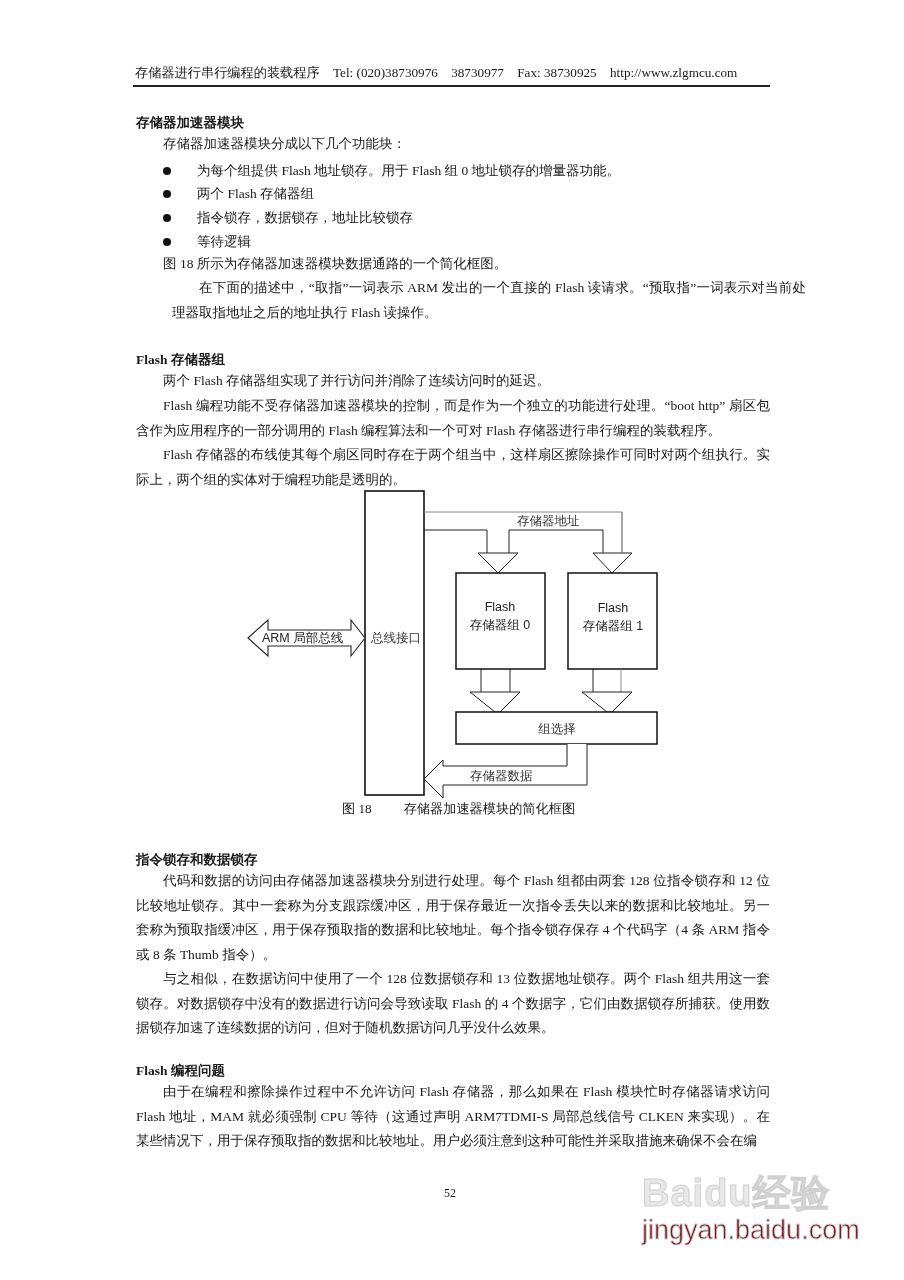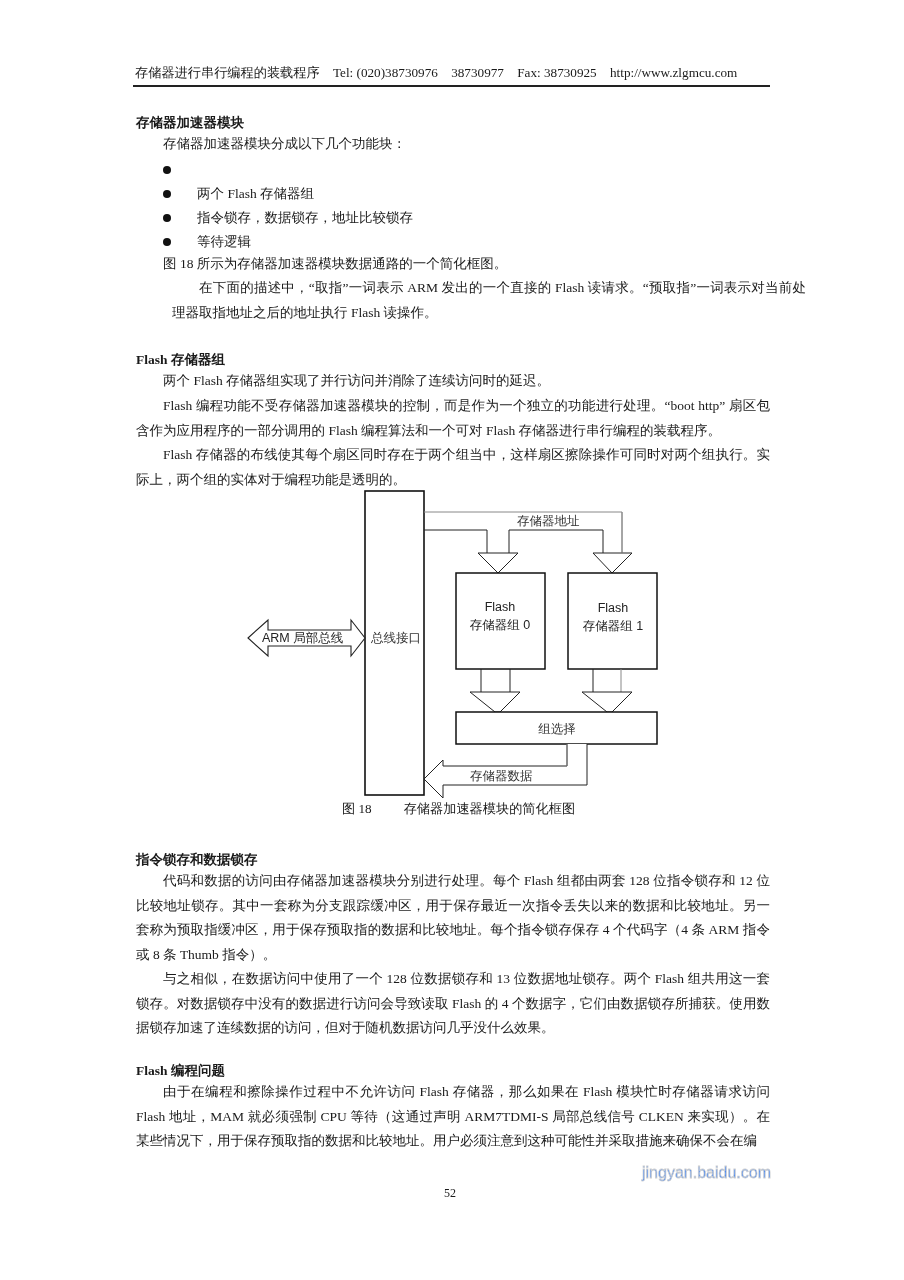--- a/index.html
+++ b/index.html
@@ -47,39 +47,39 @@
   .page-num {
     position: absolute; left: 444px; top: 1186px; font-size: 12px;
     font-family: "Liberation Serif", serif;
   }
   .watermark {
     position: absolute; left: 642px; top: 1168px; width: 210px; height: 80px;
     color: #e6e6e6; font-family: "Liberation Sans", sans-serif;
   }
   .wm-logo { font-size: 38px; font-weight: bold; letter-spacing: 1px; color: #e8e8e8;
     -webkit-text-stroke: 1px #d0d0d0; }
-  .wm-url { font-size: 16px; color: #3b82f6; -webkit-text-stroke: 0.8px #d0d0d0; margin-top: -4px; }
+  .wm-url { font-size: 27px; color: #7f1d1d; -webkit-text-stroke: 0.8px #d0d0d0; margin-top: -4px; }
 </style>
 </head>
 <body>
 
 <div class="header">
   <span>存储器进行串行编程的装载程序</span>
   <span>Tel: (020)38730976</span>
   <span>38730977</span>
   <span>Fax: 38730925</span>
   <span>http://www.zlgmcu.com</span>
 </div>
 <div class="header-rule"></div>
 
 <div class="h" style="top:114px;">存储器加速器模块</div>
 <div class="p indent" style="top:132px;">存储器加速器模块分成以下几个功能块：</div>
 
 <div class="bullet-row" style="top:162px;">
-  <span class="bullet-dot"></span>
+  <span class="bullet-dot"></span><span>为每个组提供 Flash 地址锁存。用于 Flash 组 0 地址锁存的增量器功能。</span>
 </div>
 <div class="bullet-row" style="top:185px;">
   <span class="bullet-dot"></span><span>两个 Flash 存储器组</span>
 </div>
 <div class="bullet-row" style="top:209px;">
   <span class="bullet-dot"></span><span>指令锁存，数据锁存，地址比较锁存</span>
 </div>
 <div class="bullet-row" style="top:233px;">
   <span class="bullet-dot"></span><span>等待逻辑</span>
 </div>
@@ -141,14 +141,15 @@
 
 <div class="h" style="top:851px;">指令锁存和数据锁存</div>
 <div class="p indent" style="top:869px;">代码和数据的访问由存储器加速器模块分别进行处理。每个 Flash 组都由两套 128 位指令锁存和 12 位比较地址锁存。其中一套称为分支跟踪缓冲区，用于保存最近一次指令丢失以来的数据和比较地址。另一套称为预取指缓冲区，用于保存预取指的数据和比较地址。每个指令锁存保存 4 个代码字（4 条 ARM 指令或 8 条 Thumb 指令）。</div>
 <div class="p indent" style="top:967px;">与之相似，在数据访问中使用了一个 128 位数据锁存和 13 位数据地址锁存。两个 Flash 组共用这一套锁存。对数据锁存中没有的数据进行访问会导致读取 Flash 的 4 个数据字，它们由数据锁存所捕获。使用数据锁存加速了连续数据的访问，但对于随机数据访问几乎没什么效果。</div>
 
 <div class="h" style="top:1062px;">Flash 编程问题</div>
 <div class="p indent" style="top:1080px;">由于在编程和擦除操作过程中不允许访问 Flash 存储器，那么如果在 Flash 模块忙时存储器请求访问 Flash 地址，MAM 就必须强制 CPU 等待（这通过声明 ARM7TDMI-S 局部总线信号 CLKEN 来实现）。在某些情况下，用于保存预取指的数据和比较地址。用户必须注意到这种可能性并采取措施来确保不会在编</div>
 
 <div class="page-num">52</div>
 <div class="watermark">
+  <div class="wm-logo">Baidu经验</div>
   <div class="wm-url">jingyan.baidu.com</div>
 </div>
 
 </body></html>

